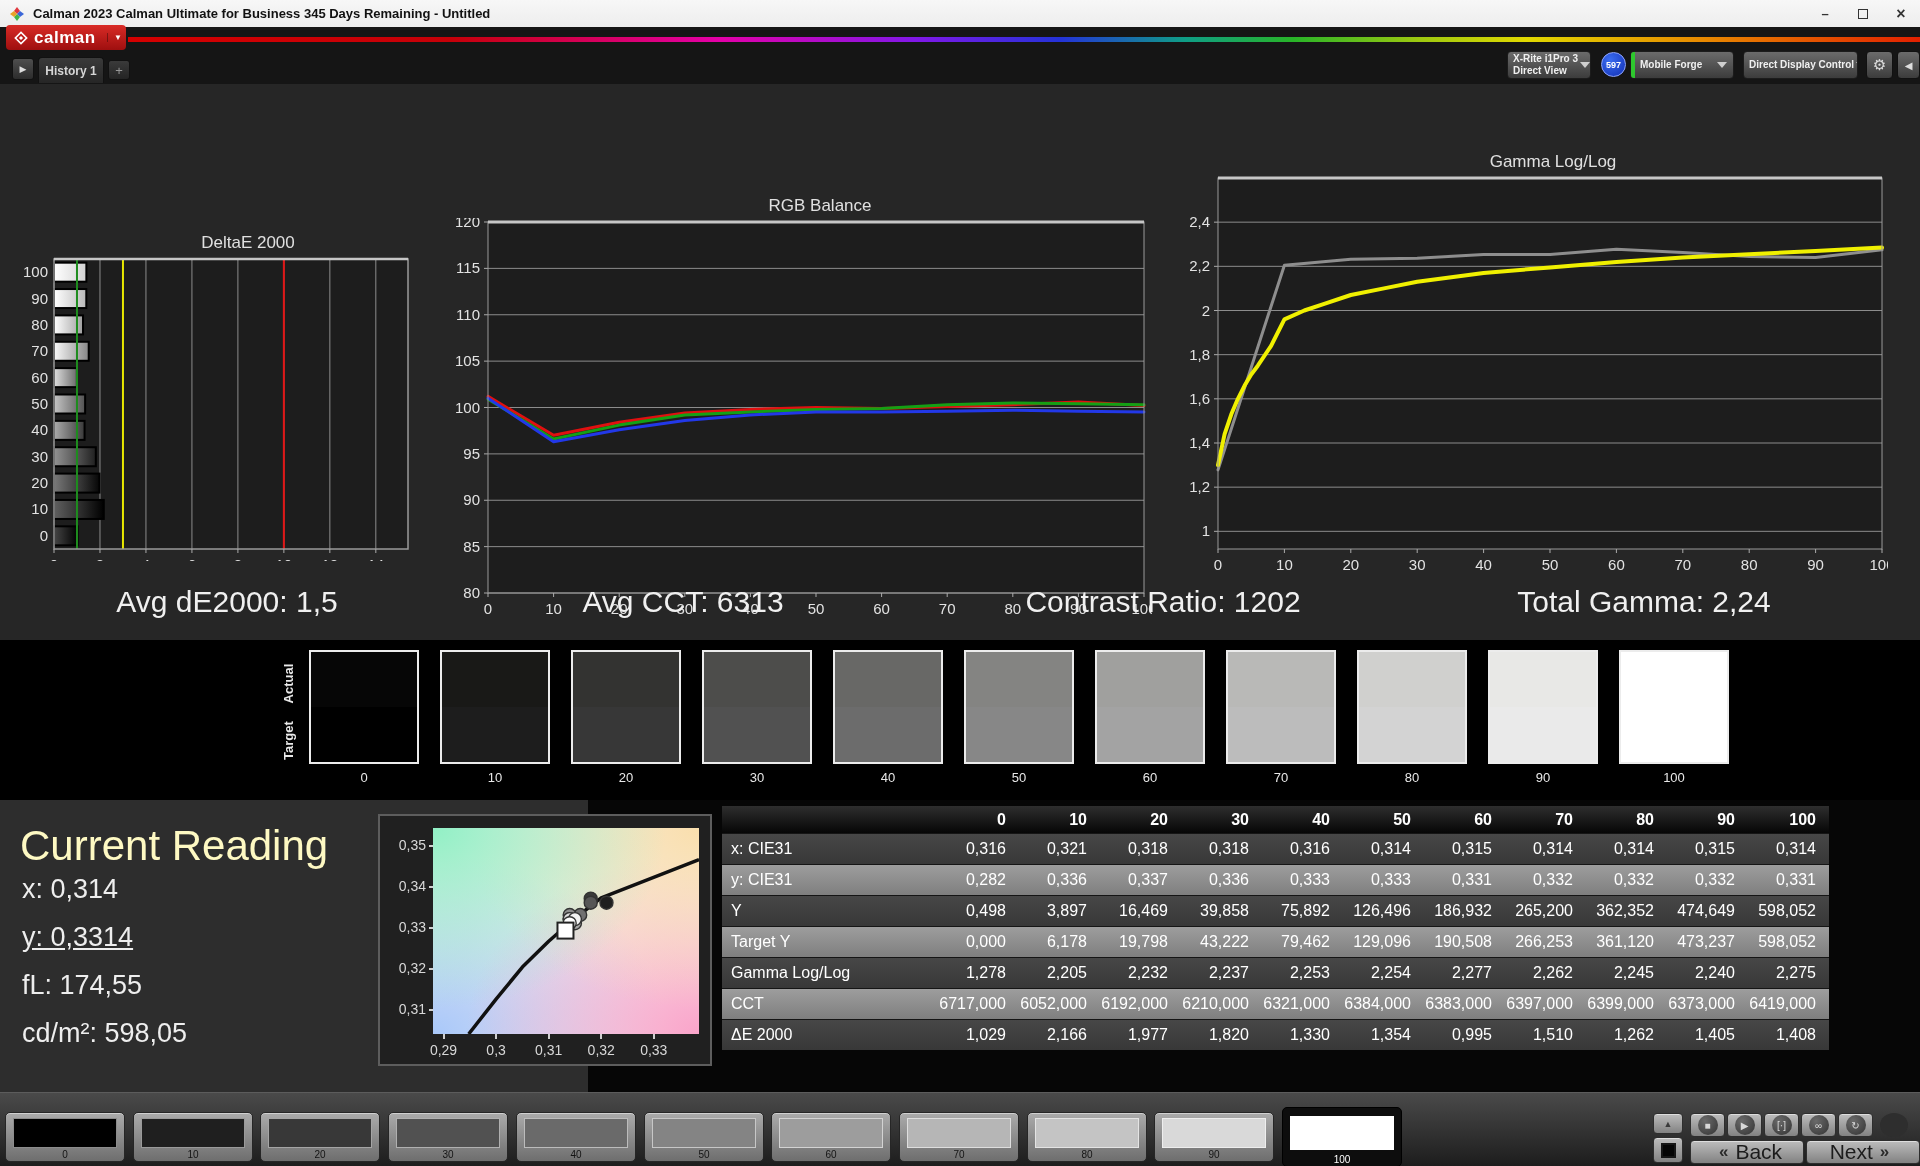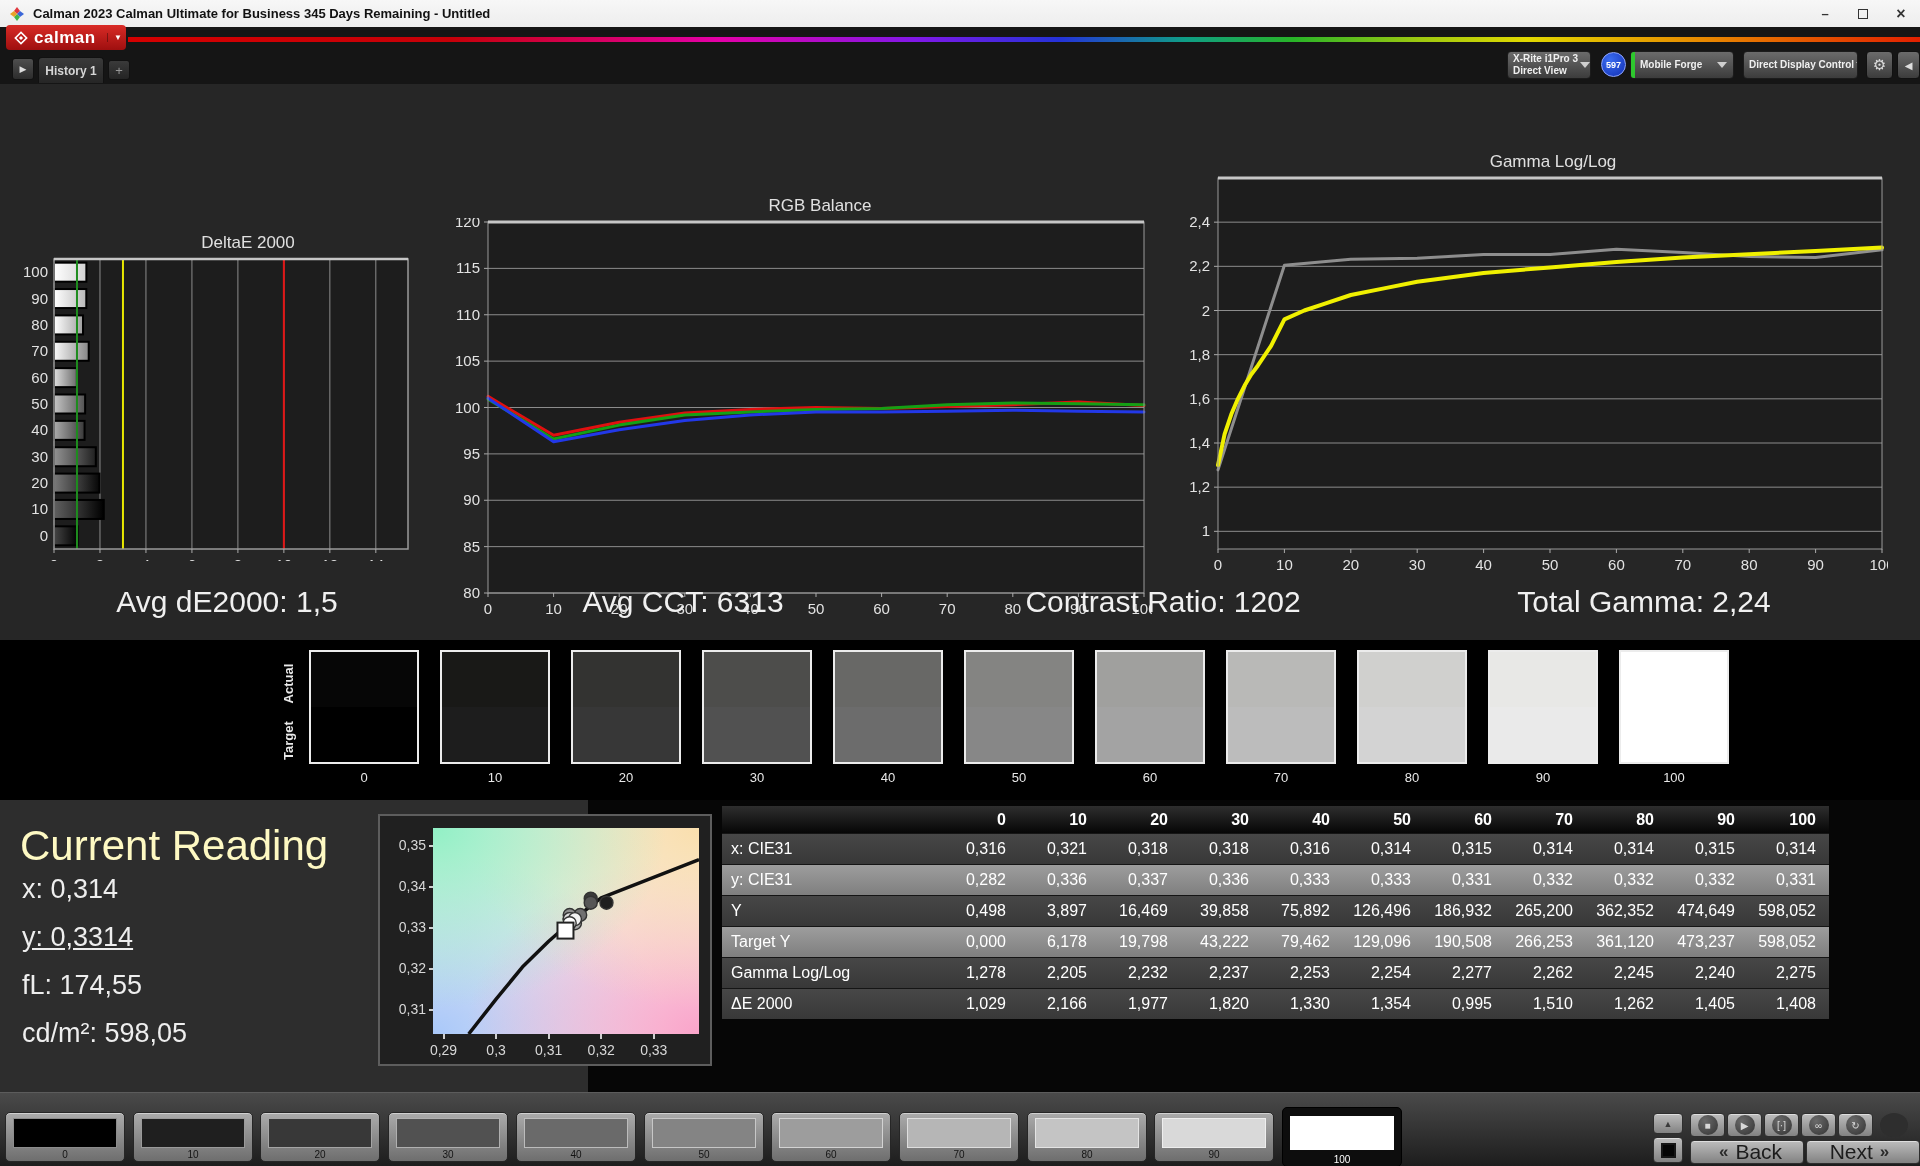--- a/index.html
+++ b/index.html
@@ -578,20 +578,34 @@
           <div class="val">2,232</div>
           <div class="val">2,237</div>
           <div class="val">2,253</div>
           <div class="val">2,254</div>
           <div class="val">2,277</div>
           <div class="val">2,262</div>
           <div class="val">2,245</div>
           <div class="val">2,240</div>
           <div class="val">2,275</div>
         </div>
+        <div class="trow light">
+          <div class="lab">CCT</div>
+          <div class="val">6717,000</div>
+          <div class="val">6052,000</div>
+          <div class="val">6192,000</div>
+          <div class="val">6210,000</div>
+          <div class="val">6321,000</div>
+          <div class="val">6384,000</div>
+          <div class="val">6383,000</div>
+          <div class="val">6397,000</div>
+          <div class="val">6399,000</div>
+          <div class="val">6373,000</div>
+          <div class="val">6419,000</div>
+        </div>
         <div class="trow dark">
           <div class="lab">ΔE 2000</div>
           <div class="val">1,029</div>
           <div class="val">2,166</div>
           <div class="val">1,977</div>
           <div class="val">1,820</div>
           <div class="val">1,330</div>
           <div class="val">1,354</div>
           <div class="val">0,995</div>
           <div class="val">1,510</div>

